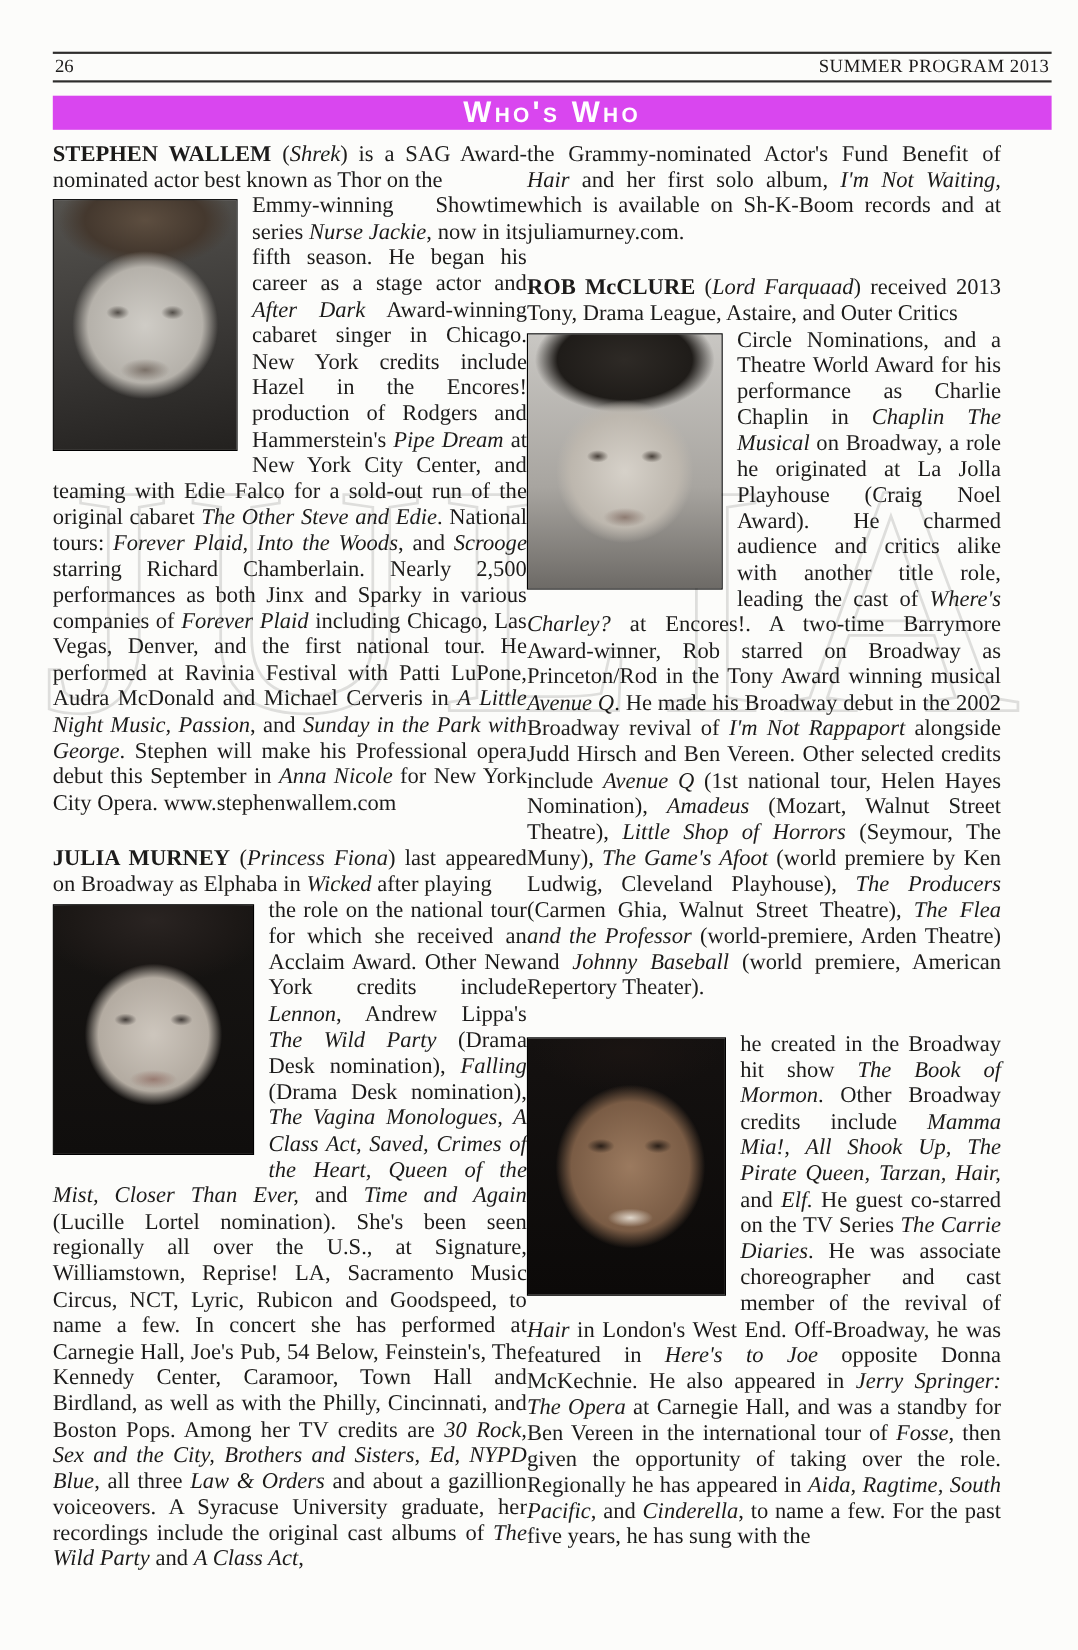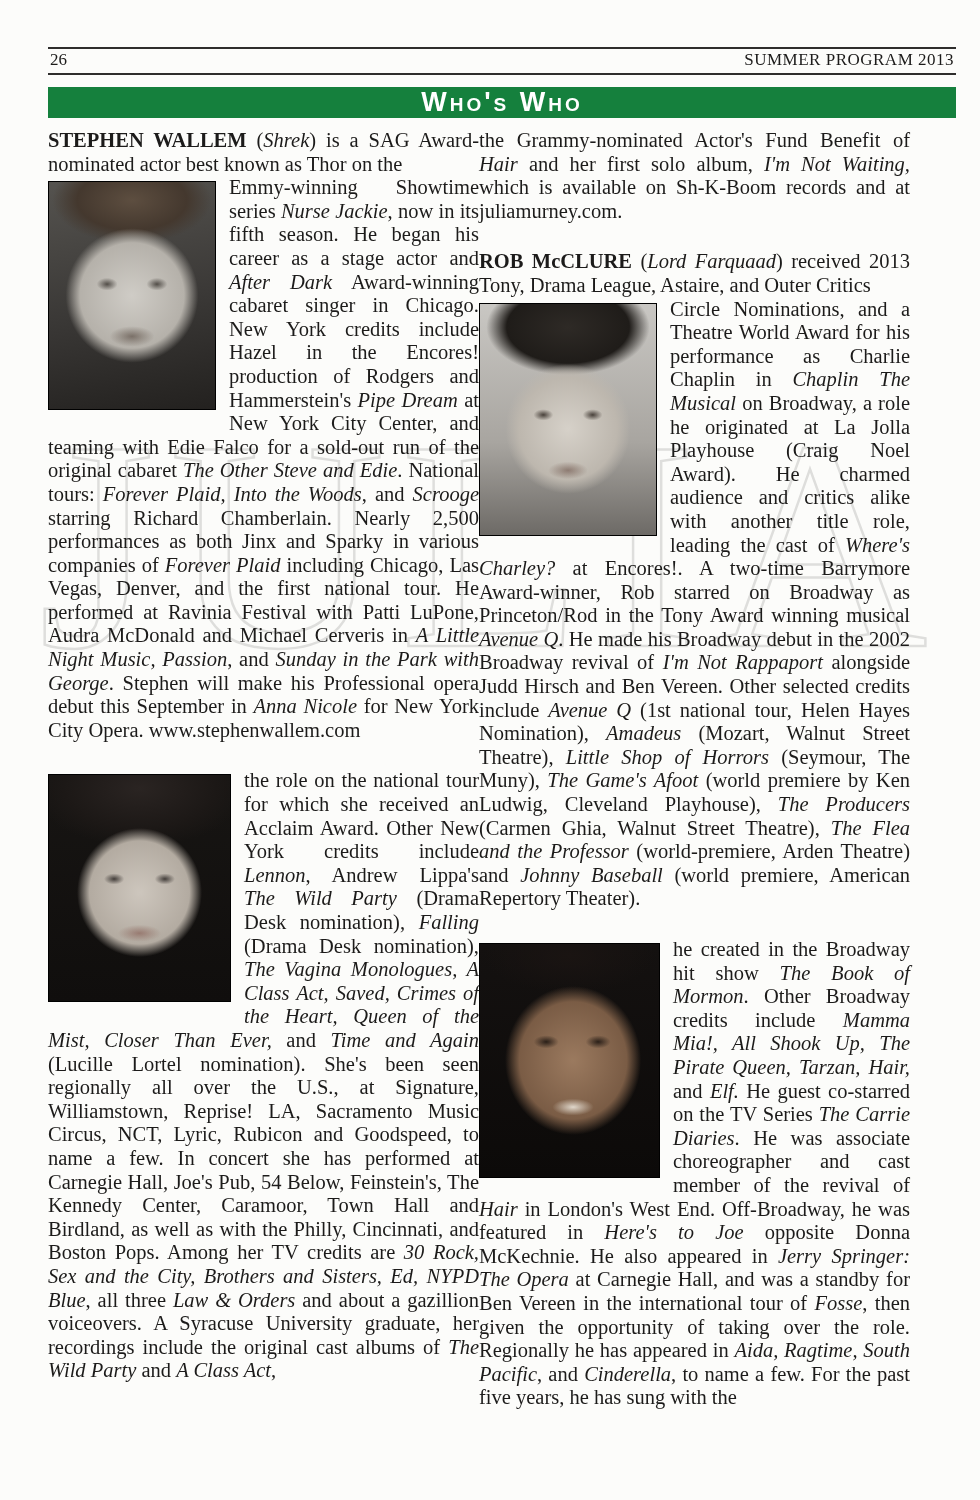--- a/index.html
+++ b/index.html
@@ -8,21 +8,21 @@
     background:#fcfcfa;color:#1c1b1a;
     font-family:"Liberation Serif","DejaVu Serif",serif;
     -webkit-font-smoothing:antialiased;
   }
   #page{position:absolute;left:0;top:0;width:980px;height:1500px;padding:0 24px 0 48px;box-sizing:border-box;}
   .rule{border-top:2px solid #2e2d2c;}
   .rule-top{margin-top:47px;}
   .header-row{display:flex;justify-content:space-between;align-items:baseline;font-size:17px;padding:1px 2px 3px 2px;}
   .program-title{letter-spacing:.5px;}
   .banner{
-    margin-top:12px;background:#15803d;color:#fff;height:31px;line-height:31px;
+    margin-top:12px;background:#d946ef;color:#fff;height:31px;line-height:31px;
     text-align:center;font-variant:small-caps;font-weight:700;font-size:27px;letter-spacing:3px;
     font-family:"Liberation Sans","DejaVu Sans",sans-serif;
   }
   .columns{display:flex;margin-top:11px;position:relative;z-index:1;}
   .col{width:431px;font-size:20.5px;line-height:23.6px;text-align:justify;}
   .block{margin:0 0 27px 0;}
   .block p{margin:0;}
   .b{font-weight:700;}
   .i{font-style:italic;}
   .photo{
@@ -88,20 +88,21 @@
   <div class="columns">
 
     <div class="col">
 
       <div class="block">
         <p><span class="b">STEPHEN WALLEM</span><span> (</span><span class="i">Shrek</span><span>) is a SAG Award-nominated actor best known as Thor on the</span></p>
         <p><span class="photo ph-sw"></span><span><span>Emmy-winning Showtime series </span><span class="i">Nurse Jackie</span><span>, now in its fifth season. He began his career as a stage actor and </span><span class="i">After Dark</span><span> Award-winning cabaret singer in Chicago. New York credits include Hazel in the Encores! production of Rodgers and Hammerstein's </span><span class="i">Pipe Dream</span><span> at New York City Center, and teaming with Edie Falco for a sold-out run of the original cabaret </span><span class="i">The Other Steve and Edie</span><span>. National tours: </span><span class="i">Forever Plaid, Into the Woods</span><span>, and </span><span class="i">Scrooge</span><span> starring Richard Chamberlain. Nearly 2,500 performances as both Jinx and Sparky in various companies of </span><span class="i">Forever Plaid</span><span> including Chicago, Las Vegas, Denver, and the first national tour. He performed at Ravinia Festival with Patti LuPone, Audra McDonald and Michael Cerveris in </span><span class="i">A Little Night Music, Passion</span><span>, and </span><span class="i">Sunday in the Park with George</span><span>. Stephen will make his Professional opera debut this September in </span><span class="i">Anna Nicole</span><span> for New York City Opera. www.stephenwallem.com</span></span></p>
       </div>
 
       <div class="block">
+        <p><span class="b">JULIA MURNEY</span><span> (</span><span class="i">Princess Fiona</span><span>) last appeared on Broadway as Elphaba in </span><span class="i">Wicked</span><span> after playing</span></p>
         <p><span class="photo ph-jm"></span><span><span>the role on the national tour for which she received an Acclaim Award. Other New York credits include </span><span class="i">Lennon</span><span>, Andrew Lippa's </span><span class="i">The Wild Party</span><span> (Drama Desk nomination), </span><span class="i">Falling</span><span> (Drama Desk nomination), </span><span class="i">The Vagina Monologues, A Class Act, Saved, Crimes of the Heart, Queen of the Mist, Closer Than Ever,</span><span> and </span><span class="i">Time and Again</span><span> (Lucille Lortel nomination). She's been seen regionally all over the U.S., at Signature, Williamstown, Reprise! LA, Sacramento Music Circus, NCT, Lyric, Rubicon and Goodspeed, to name a few. In concert she has performed at Carnegie Hall, Joe's Pub, 54 Below, Feinstein's, The Kennedy Center, Caramoor, Town Hall and Birdland, as well as with the Philly, Cincinnati, and Boston Pops.  Among her TV credits are </span><span class="i">30 Rock, Sex and the City, Brothers and Sisters, Ed, NYPD Blue</span><span>, all three </span><span class="i">Law &amp; Orders</span><span> and about a gazillion voiceovers.  A Syracuse University graduate, her recordings include the original cast albums of </span><span class="i">The Wild Party</span><span> and </span><span class="i">A Class Act</span><span>,</span></span></p>
       </div>
 
     </div>
 
     <div class="col">
 
       <div class="block">
         <p><span>the Grammy-nominated Actor's Fund Benefit of </span><span class="i">Hair</span><span> and her first solo album, </span><span class="i">I'm Not Waiting,</span><span> which is available on Sh-K-Boom records and at juliamurney.com.</span></p>
       </div>

